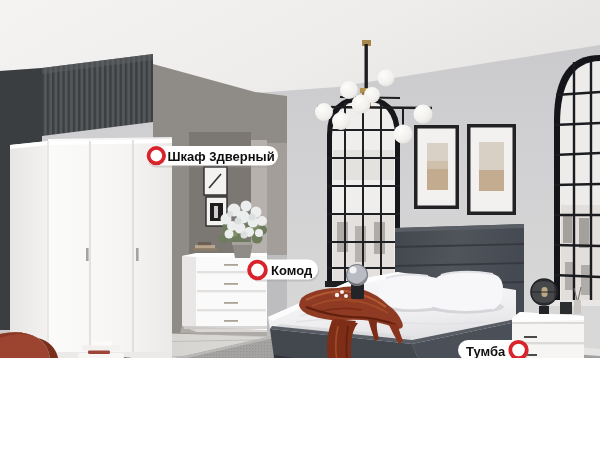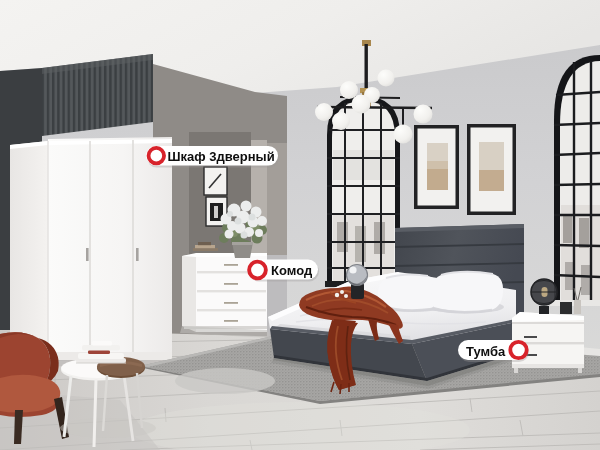--- a/index.html
+++ b/index.html
@@ -1,16 +1,16 @@
 <!DOCTYPE html>
 <html><head>
 <meta charset="utf-8">
 <style>
 html,body{margin:0;padding:0;}
-#scene{width:600px;height:450px;position:relative;overflow:hidden;background:#d2d1d3;font-family:"Liberation Sans",sans-serif;}
+#scene{width:600px;height:358px;position:relative;overflow:hidden;background:#d2d1d3;font-family:"Liberation Sans",sans-serif;}
 svg{display:block;}
 </style>
 </head>
 <body>
 <div id="scene">
 <svg width="600" height="450" viewBox="0 0 600 450" xmlns="http://www.w3.org/2000/svg">
 <defs>
   <linearGradient id="wallg" x1="0" y1="0" x2="0" y2="1">
     <stop offset="0" stop-color="#c8c8ca"></stop>
     <stop offset="0.5" stop-color="#d2d2d4"></stop>

